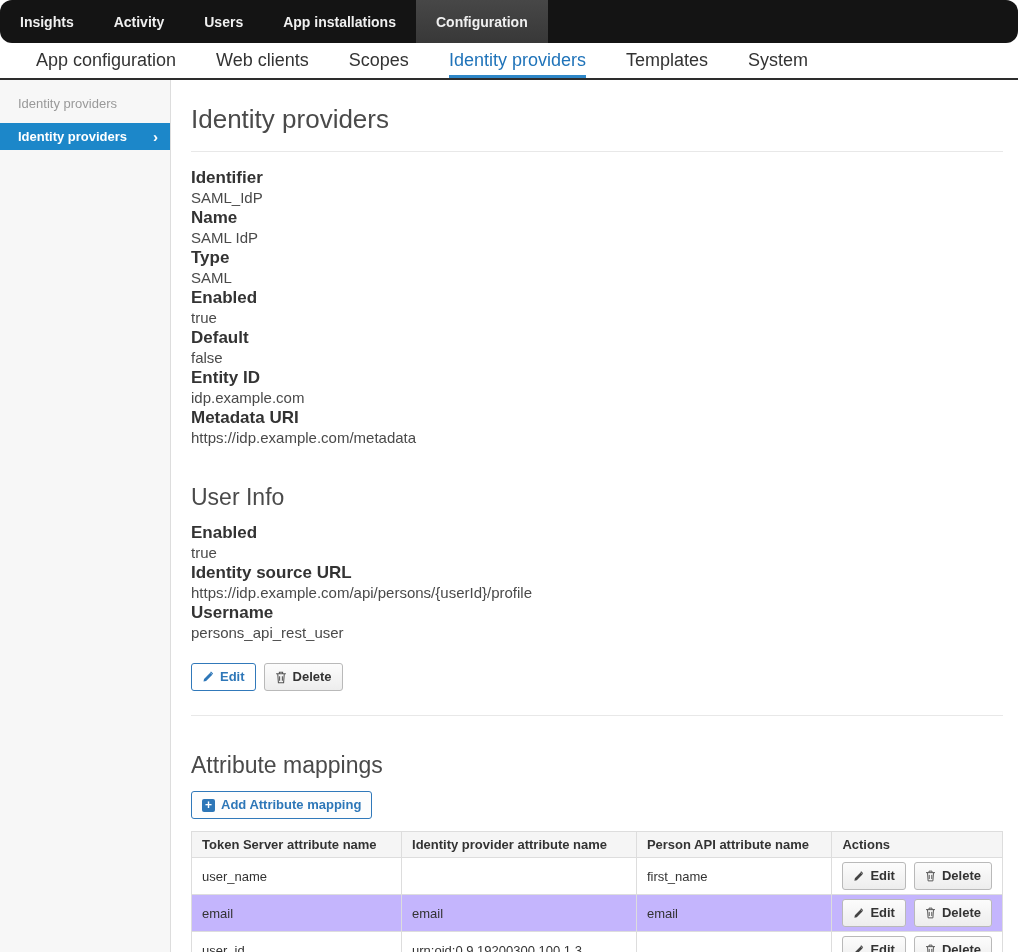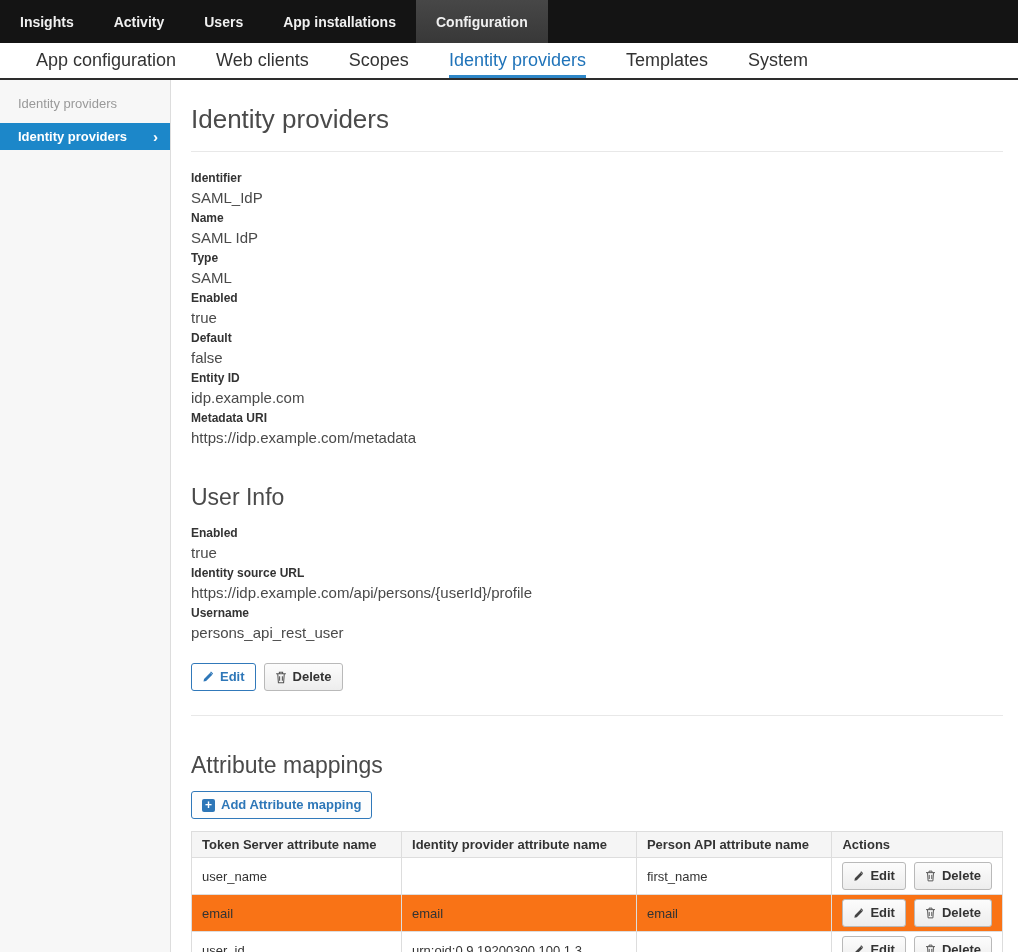--- a/index.html
+++ b/index.html
@@ -9,20 +9,21 @@
     background: #ffffff;
     color: #4a4a4a;
     overflow: hidden;
   }
   .page { width: 1018px; height: 952px; display: flex; flex-direction: column; }
 
   
   .topnav {
     height: 43px; background: #141414; display: flex; align-items: stretch;
     flex-shrink: 0;
+    border-radius: 12px;
   }
   .topnav-item {
     display: flex; align-items: center; padding: 0 20px;
     color: #f0f0f0; font-size: 14px; font-weight: 600; cursor: pointer;
     white-space: nowrap;
   }
   .topnav-item.active {
     background: linear-gradient(#474747, #383838);
   }
 
@@ -64,21 +65,21 @@
   .page-title {
     font-size: 26px; font-weight: 300; color: #4a4a4a; margin: 24px 0 16px;
   }
   .section-title {
     font-size: 23px; font-weight: 300; color: #4a4a4a; margin: 36px 0 12px;
   }
   hr.divider { border: none; border-top: 1px solid #e8e8e8; margin: 14px 0 16px; }
   hr.divider-2 { border: none; border-top: 1px solid #e8e8e8; margin: 24px 0 0; }
 
   dl.fields dt {
-    font-weight: 700; font-size: 12px; color: #333333; line-height: 20px;
+    font-weight: 700; font-size: 17px; color: #333333; line-height: 20px;
   }
   dl.fields dd {
     font-size: 15px; color: #4a4a4a; line-height: 20px;
   }
 
   
   .btn {
     display: inline-flex; align-items: center; gap: 6px;
     font-family: "Liberation Sans", sans-serif;
     font-size: 13px; font-weight: 700; padding: 5px 10px;
@@ -107,21 +108,21 @@
     border: 1px solid #dddddd;
   }
   table.mappings th {
     background: #f5f5f5; text-align: left; font-weight: 700; color: #333333;
     padding: 5px 10px; border: 1px solid #dddddd;
   }
   table.mappings td {
     padding: 4px 10px; border: 1px solid #dddddd; color: #333333;
     vertical-align: middle; height: 37px;
   }
-  table.mappings tbody tr:nth-child(2) { background: #f97316; }
+  table.mappings tbody tr:nth-child(2) { background: #c4b5fd; }
   .actions-cell { display: flex; gap: 8px; align-items: center; }
 </style>
 </head>
 <body>
 
 <div class="page">
 
   <nav class="topnav">
     <div class="topnav-item">Insights</div>
     <div class="topnav-item">Activity</div>

